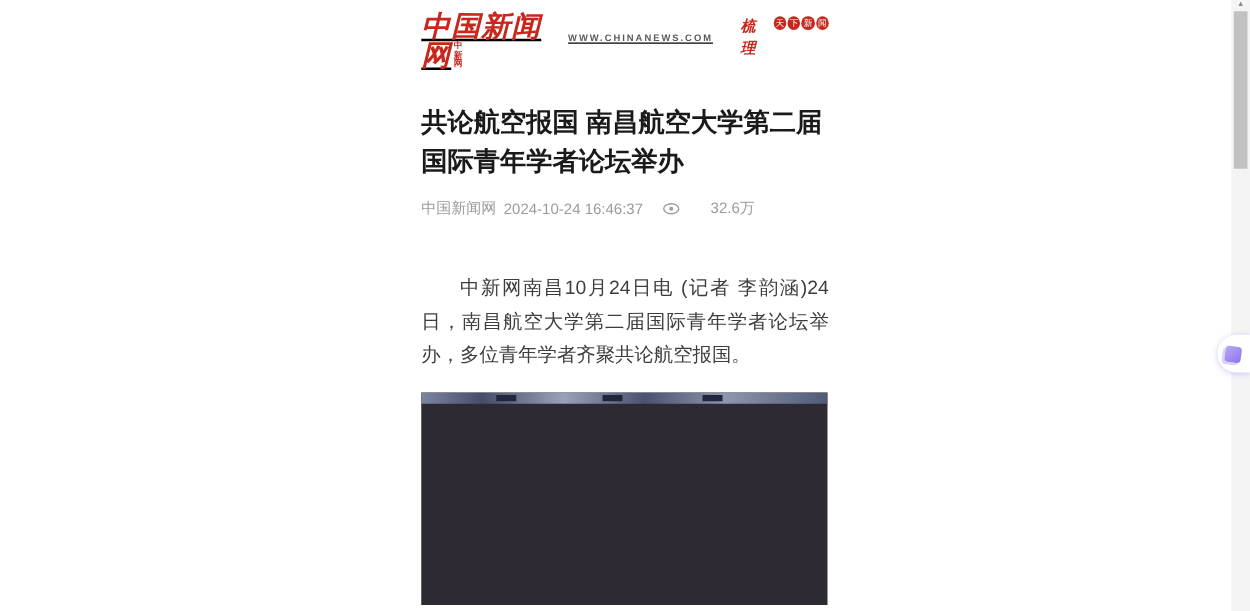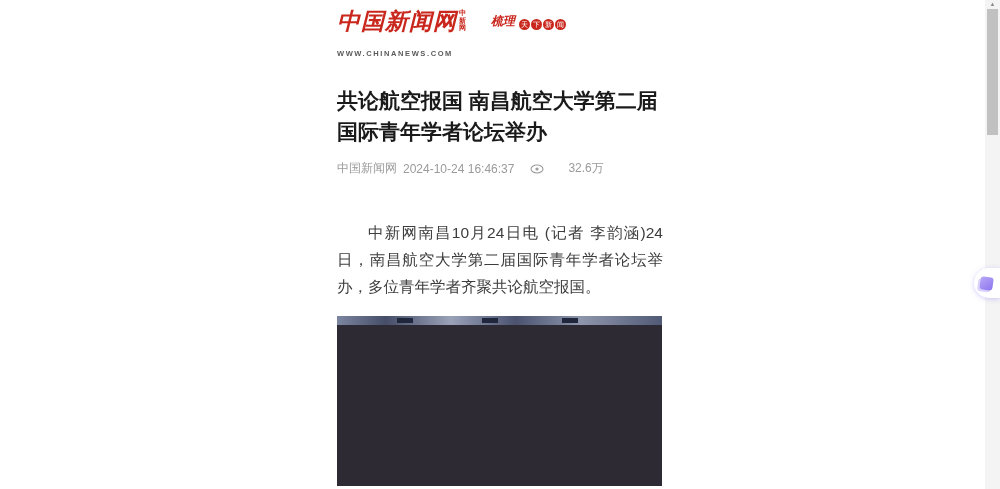--- a/index.html
+++ b/index.html
@@ -4,27 +4,27 @@
 <style>
   * { margin:0; padding:0; box-sizing:border-box; }
   html,body { width:1000px; height:489px; overflow:hidden; background:#fff;
     font-family:"Liberation Sans","DejaVu Sans",sans-serif; }
   .page { position:relative; width:1000px; height:489px; background:#fff; }
 
   .content { position:absolute; left:337px; top:0; width:326px; }
 
   
   .logo-row { display:flex; align-items:flex-start; padding-top:10px; }
-  .logo-main-wrap { display:flex; flex-direction:column; }
+  .logo-main-wrap { display:flex; flex-direction:row;text-decoration:underline; }
   .logo-main { color:#c9261c; font-size:23px; font-weight:bold; font-style:italic;
     font-family:"Liberation Serif","DejaVu Serif",serif; letter-spacing:1px; line-height:1; }
   .logo-main .seal { display:inline-block; font-size:7px; font-style:normal; color:#c9261c;
     vertical-align:top; line-height:1.1; width:10px; letter-spacing:0; margin-left:2px; }
   .logo-sub { color:#5a5a5a; font-size:7.5px; letter-spacing:1.6px; margin-top:16px; font-weight:bold; }
-  .logo-slogan { display:flex; align-items:flex-end; margin-left:22px; margin-top:3px; }
+  .logo-slogan { display:flex; align-items:flex-start; margin-left:22px; margin-top:3px; }
   .slogan-script { color:#c9261c; font-size:12px; font-weight:bold; font-style:italic;
     font-family:"Liberation Serif","DejaVu Serif",serif; margin-right:3px; }
   .slogan-circle { width:11px; height:11px; border-radius:50%; background:#c9261c; color:#fff;
     font-size:7px; display:flex; align-items:center; justify-content:center; margin-left:1px; }
 
   
   .title { margin-top:27px; font-size:21px; font-weight:bold; color:#1a1a1a; line-height:31px; }
   .meta { margin-top:13px; display:flex; align-items:center; color:#9b9b9b; font-size:12px; }
   .meta .src { margin-right:6px; }
   .meta .views-wrap { display:flex; align-items:center; margin-left:16px;gap:19px; }

